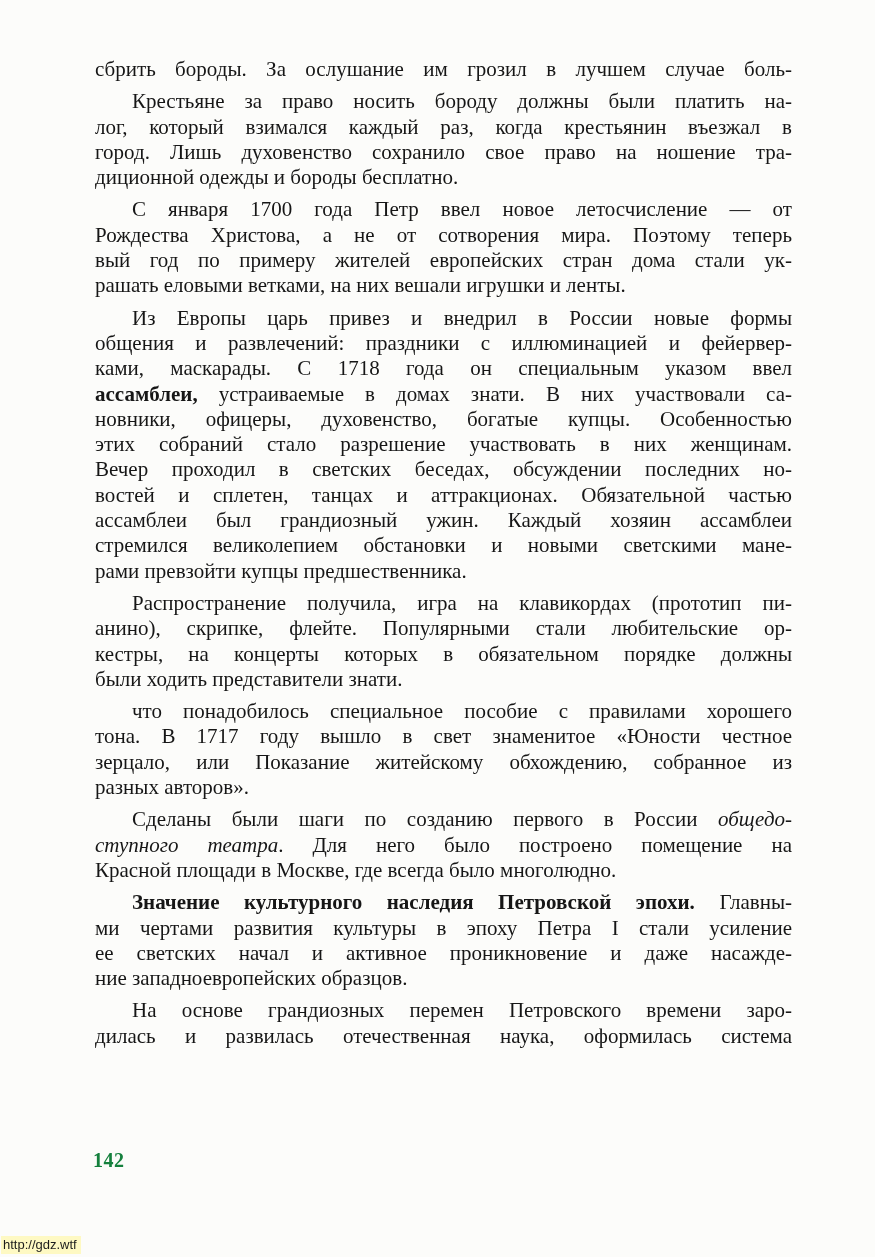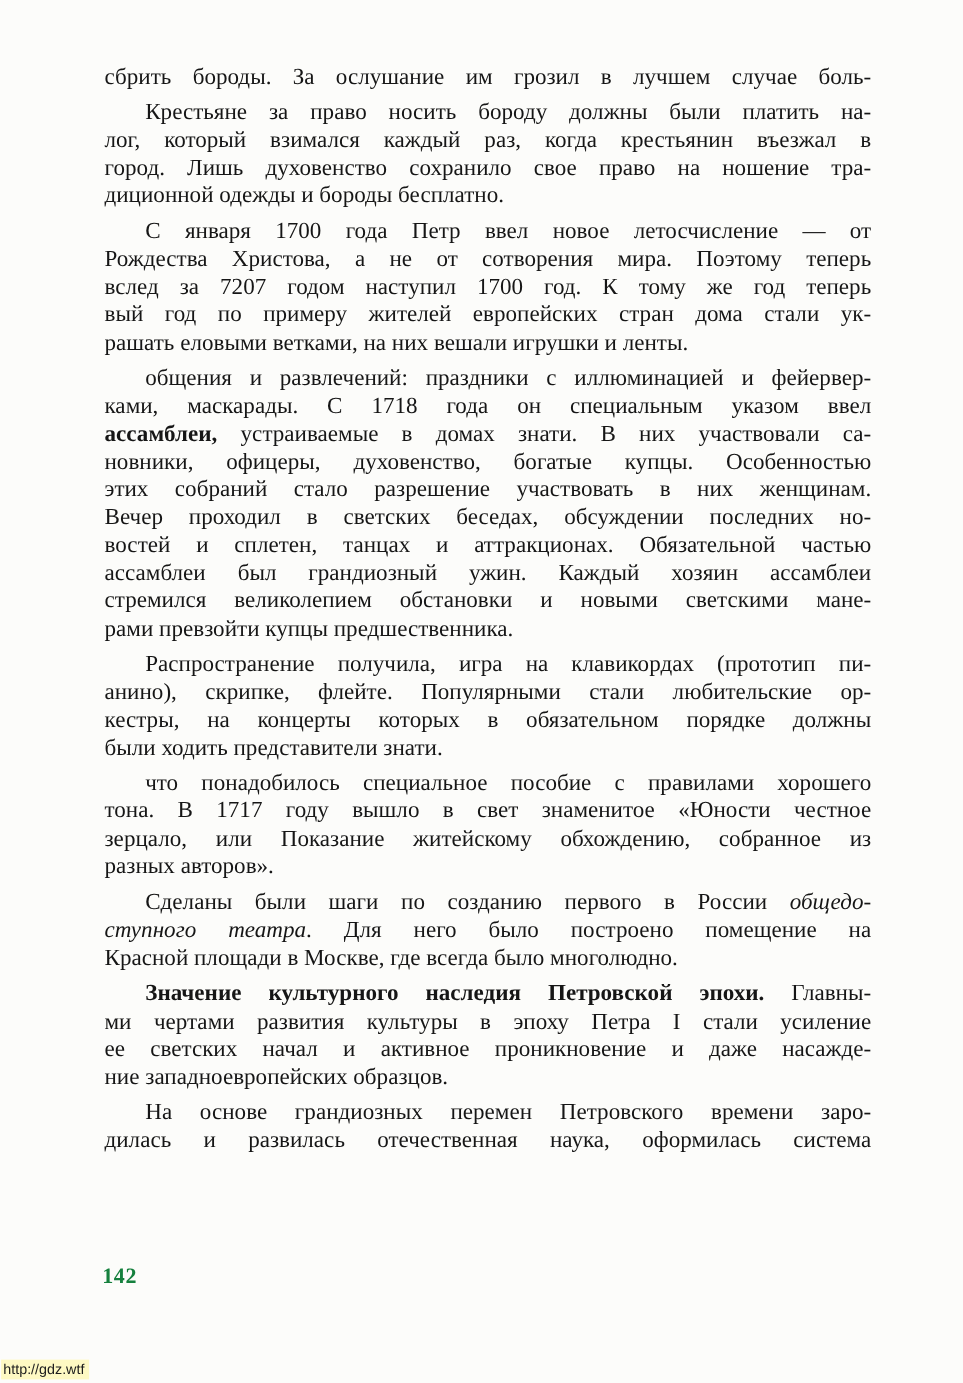--- a/index.html
+++ b/index.html
@@ -54,25 +54,25 @@
     </div>
     <div class="para indent">
       <div class="line"><span class="r-n">Крестьяне за право носить бороду должны были платить на-</span></div>
       <div class="line"><span class="r-n">лог, который взимался каждый раз, когда крестьянин въезжал в</span></div>
       <div class="line"><span class="r-n">город. Лишь духовенство сохранило свое право на ношение тра-</span></div>
       <div class="line last"><span class="r-n">диционной одежды и бороды бесплатно.</span></div>
     </div>
     <div class="para indent">
       <div class="line"><span class="r-n">С января 1700 года Петр ввел новое летосчисление — от</span></div>
       <div class="line"><span class="r-n">Рождества Христова, а не от сотворения мира. Поэтому теперь</span></div>
-      <div class="line"><span class="r-n">вслед за 7207 годом наступил 1700 год. К тому же год теперь</span></div>
       <div class="line"><span class="r-n">вый год по примеру жителей европейских стран дома стали ук-</span></div>
       <div class="line last"><span class="r-n">рашать еловыми ветками, на них вешали игрушки и ленты.</span></div>
     </div>
     <div class="para indent">
+      <div class="line"><span class="r-n">Из Европы царь привез и внедрил в России новые формы</span></div>
       <div class="line"><span class="r-n">общения и развлечений: праздники с иллюминацией и фейервер-</span></div>
       <div class="line"><span class="r-n">ками, маскарады. С 1718 года он специальным указом ввел</span></div>
       <div class="line"><span class="r-b">ассамблеи,</span><span class="r-n"> устраиваемые в домах знати. В них участвовали са-</span></div>
       <div class="line"><span class="r-n">новники, офицеры, духовенство, богатые купцы. Особенностью</span></div>
       <div class="line"><span class="r-n">этих собраний стало разрешение участвовать в них женщинам.</span></div>
       <div class="line"><span class="r-n">Вечер проходил в светских беседах, обсуждении последних но-</span></div>
       <div class="line"><span class="r-n">востей и сплетен, танцах и аттракционах. Обязательной частью</span></div>
       <div class="line"><span class="r-n">ассамблеи был грандиозный ужин. Каждый хозяин ассамблеи</span></div>
       <div class="line"><span class="r-n">стремился великолепием обстановки и новыми светскими мане-</span></div>
       <div class="line last"><span class="r-n">рами превзойти купцы предшественника.</span></div>

